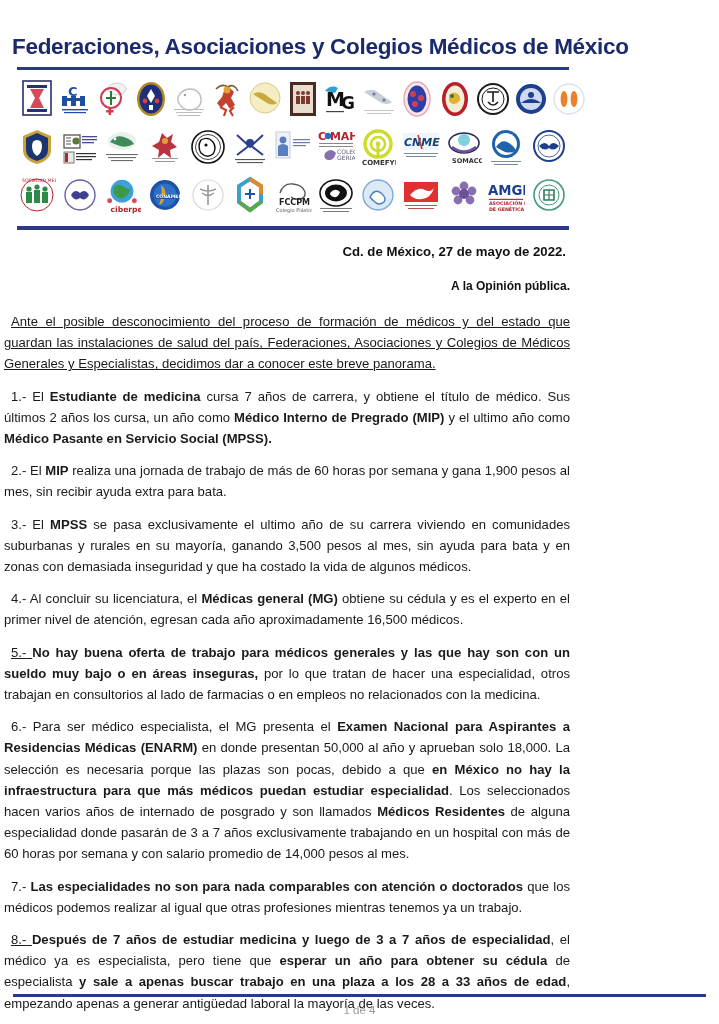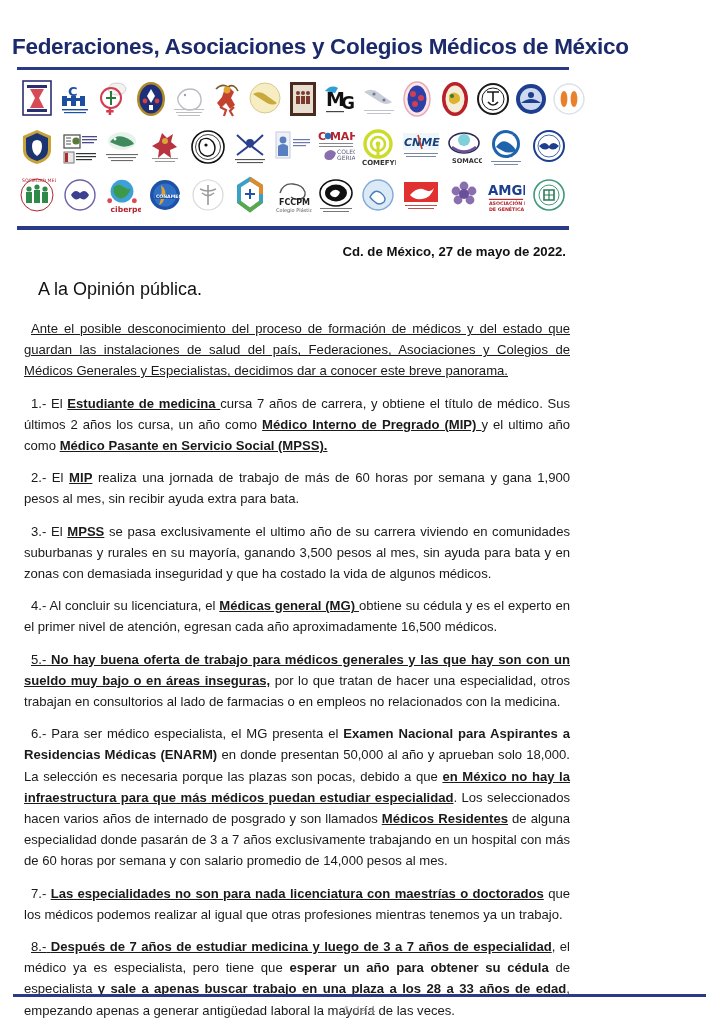--- a/index.html
+++ b/index.html
@@ -80,39 +80,40 @@
   }
   .dateline {
     text-align: right;
     font-size: 13.2px;
     font-weight: bold;
     padding-top: 14px;
     padding-right: 4px;
     color: #111;
   }
   .salutation {
-    font-size: 18px;
-    font-weight: normal;
+    font-size: 12px;
+    font-weight: bold;
     padding-top: 20px;
     padding-left: 34px;
     padding-bottom: 2px;
+    text-align: right;
   }
   p.para {
     font-size: 13.1px;
     line-height: 1.62;
     text-align: justify;
     margin: 11px 0 0 0;
     color: #1a1a1a;
     text-justify: inter-word;
   }
   p.para.first { margin-top: 16px; }
-  p.indent { text-indent: 7px; margin-left: 20px; }
+  p.indent { text-indent: 7px; }
   .u { text-decoration: underline; }
   .b { font-weight: bold; }
-  .bu { font-weight: bold; text-decoration: underline; }
+  .bu { font-weight: bold; }
 
   
   .footer {
     position: absolute;
     left: 0;
     bottom: 0;
     width: 719px;
   }
   .footer-rule {
     height: 3px;
@@ -522,21 +523,21 @@
       <span class="u">Ante el posible desconocimiento del proceso de formación de médicos y del estado que guardan las instalaciones de salud del país, Federaciones, Asociaciones y Colegios de Médicos Generales y Especialistas, decidimos dar a conocer este breve panorama.</span>
     </p>
 
     <div id="items-host">
         <p class="para indent"><span>1.-</span><span> El </span><span class="bu">Estudiante de medicina </span><span>cursa 7 años de carrera, y obtiene el título de médico. Sus últimos 2 años los cursa, un año como </span><span class="bu">Médico Interno de Pregrado (MIP) </span><span>y el ultimo año como </span><span class="bu">Médico Pasante en Servicio Social (MPSS).</span></p>
         <p class="para indent"><span>2.-</span><span> El </span><span class="bu">MIP</span><span> realiza una jornada de trabajo de más de 60 horas por semana y gana 1,900 pesos al mes, sin recibir ayuda extra para bata.</span></p>
         <p class="para indent"><span>3.-</span><span> El </span><span class="bu">MPSS</span><span> se pasa exclusivamente el ultimo año de su carrera viviendo en comunidades suburbanas y rurales en su mayoría, ganando 3,500 pesos al mes, sin ayuda para bata y en zonas con demasiada inseguridad y que ha costado la vida de algunos médicos.</span></p>
         <p class="para indent"><span>4.-</span><span> Al concluir su licenciatura, el </span><span class="bu">Médicas general (MG) </span><span>obtiene su cédula y es el experto en el primer nivel de atención, egresan cada año aproximadamente 16,500 médicos.</span></p>
         <p class="para indent"><span class="u">5.-</span><span class="u"> </span><span class="bu">No hay buena oferta de trabajo para médicos generales y las que hay son con un sueldo muy bajo o en áreas inseguras,</span><span> por lo que tratan de hacer una especialidad, otros trabajan en consultorios al lado de farmacias o en empleos no relacionados con la medicina.</span></p>
         <p class="para indent"><span>6.-</span><span> Para ser médico especialista, el MG presenta el </span><span class="b">Examen Nacional para Aspirantes a Residencias Médicas (ENARM)</span><span> en donde presentan 50,000 al año y aprueban solo 18,000. La selección es necesaria porque las plazas son pocas, debido a que </span><span class="bu">en México no hay la infraestructura para que más médicos puedan estudiar especialidad</span><span>. Los seleccionados hacen varios años de internado de posgrado y son llamados </span><span class="bu">Médicos Residentes</span><span> de alguna especialidad donde pasarán de 3 a 7 años exclusivamente trabajando en un hospital con más de 60 horas por semana y con salario promedio de 14,000 pesos al mes.</span></p>
-        <p class="para indent"><span>7.-</span><span> </span><span class="bu">Las especialidades no son para nada licenciatura con maestrías o doctorados</span><span> que los médicos podemos realizar al igual que otras profesiones mientras tenemos ya un trabajo.</span></p>
+        <p class="para indent"><span>7.-</span><span> </span><span class="bu">Las especialidades no son para nada comparables con atención o doctorados</span><span> que los médicos podemos realizar al igual que otras profesiones mientras tenemos ya un trabajo.</span></p>
         <p class="para indent"><span class="u">8.-</span><span class="u"> </span><span class="bu">Después de 7 años de estudiar medicina y luego de 3 a 7 años de especialidad</span><span>, el médico ya es especialista, pero tiene que </span><span class="b">esperar un año para obtener su cédula</span><span> de especialista </span><span class="b">y </span><span class="bu">sale a apenas buscar trabajo en una plaza a los 28 a 33 años de edad</span><span>, empezando apenas a generar antigüedad laboral la mayoría de las veces.</span></p>
       </div>
   </div>
 
   <div class="footer">
     <div class="footer-rule"></div>
     <div class="footer-text">1 de 4</div>
   </div>
 
 </div>

